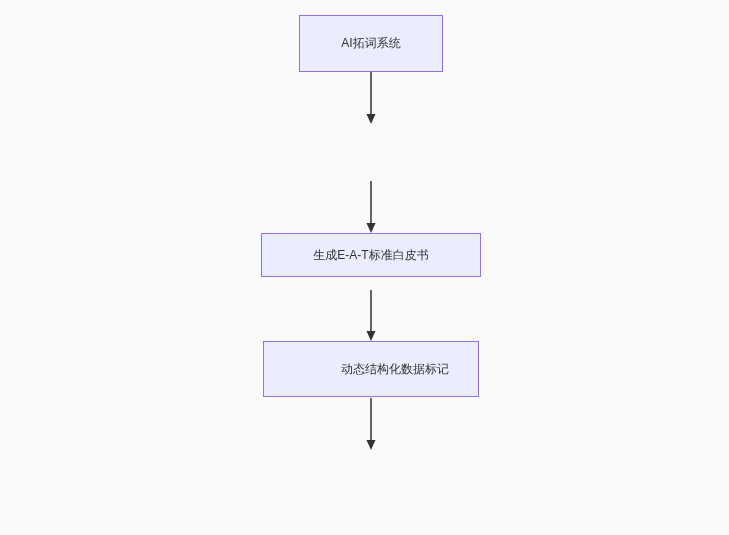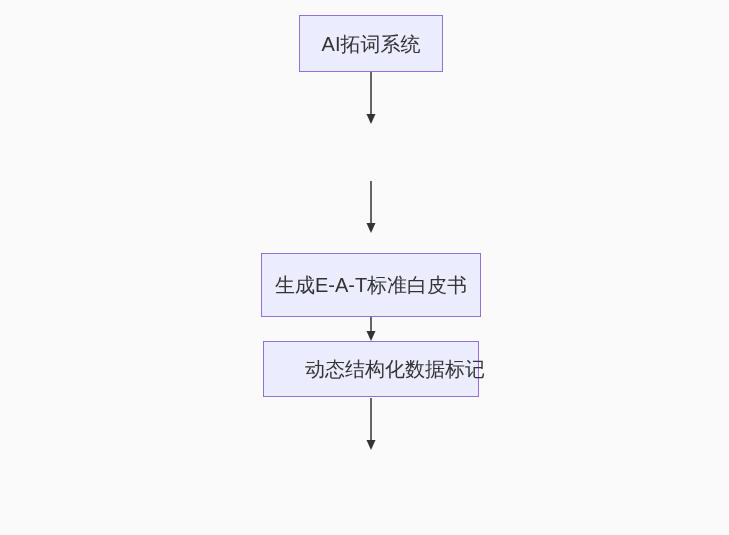--- a/index.html
+++ b/index.html
@@ -28,28 +28,28 @@
   }
   .node {
     position: absolute;
     box-sizing: border-box;
     background: #ECECFF;
     border: 1px solid #9370DB;
     display: flex;
     align-items: center;
     justify-content: center;
     color: #333333;
-    font-size: 20px;
+    font-size: 12px;
     line-height: 1.2;
     text-align: center;
     white-space: nowrap;
   }
   .n1 { left: 299px; top: 15px;  width: 144px; height: 57px; }
   .n2 { left: 275px; top: 124px; width: 192px; height: 56px; }
-  .n3 { left: 261px; top: 233px; width: 220px; height: 64px; margin-top: 20px; }
+  .n3 { left: 261px; top: 233px; width: 220px; height: 44px; }
   .n4 { left: 263px; top: 341px; width: 216px; height: 56px; padding-left: 48px; }
   .n5 { left: 254px; top: 450px; width: 234px; height: 56px; }
   .edge-line {
     stroke: #333333;
     stroke-width: 1.5;
     fill: none;
   }
   .edge-head {
     fill: #333333;
     stroke: none;

